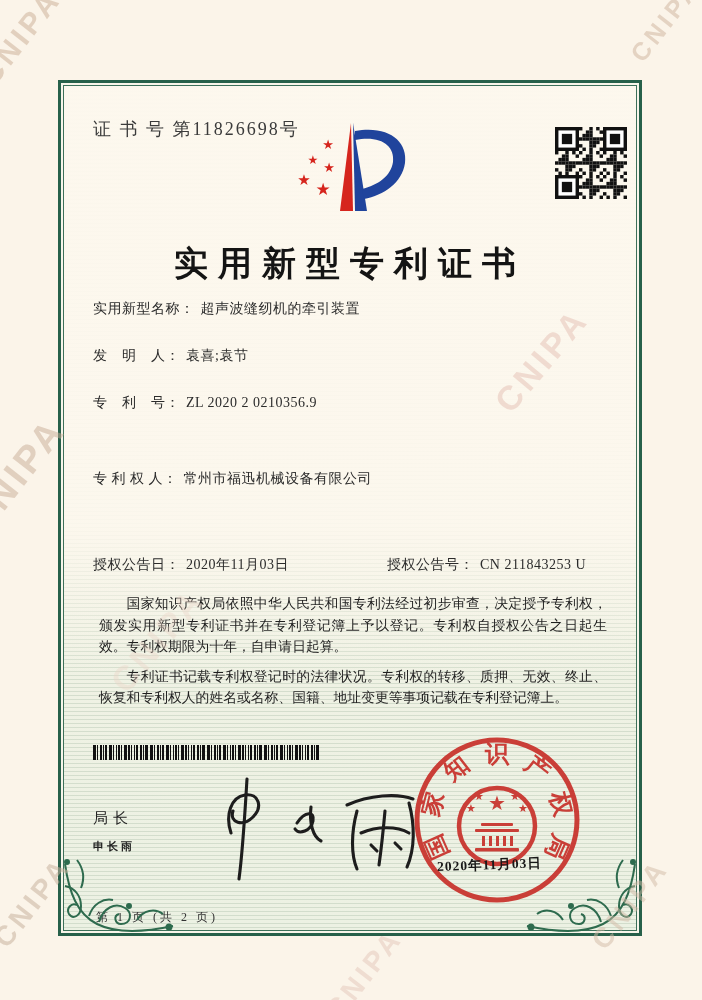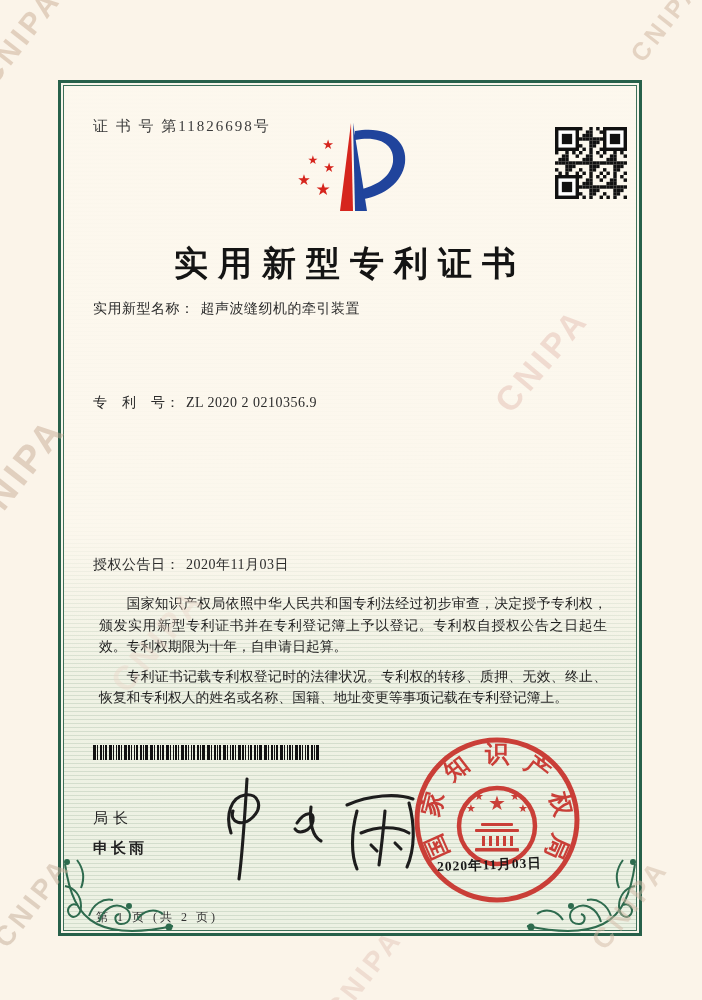--- a/index.html
+++ b/index.html
@@ -19,35 +19,35 @@
 
   
   .frame{position:absolute;left:58px;top:80px;width:578px;height:850px;border:3px solid #27604a;
     box-shadow:inset 0 0 0 2px #f8f5ea, inset 0 0 0 3px #3d705a;
     background:
       linear-gradient(180deg, rgba(253,248,238,.96) 0%, rgba(253,248,238,.9) 52%, rgba(253,248,238,0) 70%),
       repeating-linear-gradient(180deg, rgba(118,150,122,.22) 0 1px, rgba(0,0,0,0) 1px 4px),
       linear-gradient(180deg,#f7f3e6 0%,#ecf1e3 100%);
     z-index:2;}
 
-  .cert-no{position:absolute;left:32px;top:34px;font-size:15px;letter-spacing:2px;color:#3b3b3b;}
+  .cert-no{position:absolute;left:32px;top:34px;font-size:18px;letter-spacing:2px;color:#3b3b3b;}
   .logo{position:absolute;left:50%;margin-left:-58px;top:36px;width:132px;height:96px;}
   .qr{position:absolute;right:12px;top:44px;width:72px;height:72px;}
   .title{position:absolute;left:0;top:130px;width:100%;text-align:center;font-size:34px;font-weight:bold;letter-spacing:10px;color:#141414;margin-top:28px;}
 
   .field{position:absolute;left:32px;font-size:14px;color:#2b2b2b;letter-spacing:.5px;white-space:nowrap;}
   .flabel{margin-right:6px;}
   .grant2{position:absolute;left:294px;top:0;}
 
   .paras{position:absolute;left:30px;top:502px;width:524px;font-size:13.8px;line-height:21.5px;text-align:justify;color:#1f1f1f;}
   .paras p{margin:8px;text-indent:2em;}
 
   .barcode{position:absolute;left:32px;top:662px;width:228px;height:15px;}
   .director-label{position:absolute;left:32px;top:726px;font-size:15px;font-weight:400;letter-spacing:5px;color:#222;}
-  .director-name{position:absolute;left:32px;top:756px;font-size:15px;font-weight:600;letter-spacing:3px;color:#222;font-family:Liberation Mono, monospace;}
+  .director-name{position:absolute;left:32px;top:756px;font-size:11px;font-weight:600;letter-spacing:3px;color:#222;font-family:Liberation Mono, monospace;}
   .signature{position:absolute;left:140px;top:688px;width:240px;height:115px;}
 
   .seal{position:absolute;left:346px;top:647px;width:180px;height:180px;opacity:.92;}
   .seal-date{position:absolute;left:376px;top:772px;width:170px;font-size:13.5px;font-weight:bold;letter-spacing:1px;color:#181818;transform:rotate(-2deg);}
 
   .page-indicator{position:absolute;left:0;top:826px;width:100%;text-align:left;font-size:12px;letter-spacing:3px;color:#333;padding-left:35px;}
 
   .ornament{position:absolute;bottom:-3px;width:118px;height:106px;z-index:3;}
   .ornament.left{left:-2px;}
   .ornament.right{right:-2px;transform:scaleX(-1);}
@@ -243,25 +243,34 @@
         <rect x="0" y="56" width="28" height="28" fill="#111"></rect>
         <rect x="4" y="60" width="20" height="20" fill="#fff"></rect>
         <rect x="8" y="64" width="12" height="12" fill="#111"></rect>
       </svg>
 
     <div class="title">实用新型专利证书</div>
 
     <div class="field" style="top:217px">
       <span class="flabel">实用新型名称：</span><span class="fvalue">超声波缝纫机的牵引装置</span>
     </div>
+    <div class="field" style="top:264px">
+      <span class="flabel">发　明　人：</span><span class="fvalue">袁喜;袁节</span>
+    </div>
     <div class="field" style="top:311px">
       <span class="flabel">专　利　号：</span><span class="fvalue">ZL 2020 2 0210356.9</span>
     </div>
+    <div class="field" style="top:387px">
+      <span class="flabel">专 利 权 人：</span><span class="fvalue">常州市福迅机械设备有限公司</span>
+    </div>
     <div class="field" style="top:473px;width:540px">
       <span class="flabel">授权公告日：</span><span>2020年11月03日</span>
+      <span class="grant2">
+        <span class="flabel">授权公告号：</span><span>CN 211843253 U</span>
+      </span>
     </div>
 
     <div class="paras">
       <p>国家知识产权局依照中华人民共和国专利法经过初步审查，决定授予专利权，颁发实用新型专利证书并在专利登记簿上予以登记。专利权自授权公告之日起生效。专利权期限为十年，自申请日起算。</p>
       <p>专利证书记载专利权登记时的法律状况。专利权的转移、质押、无效、终止、恢复和专利权人的姓名或名称、国籍、地址变更等事项记载在专利登记簿上。</p>
     </div>
 
     <svg class="barcode" id="barcode" viewBox="0 0 228 15" preserveAspectRatio="none">
         <rect x="0" y="0" width="3" height="15" fill="#111"></rect>
         <rect x="4" y="0" width="1" height="15" fill="#111"></rect>

